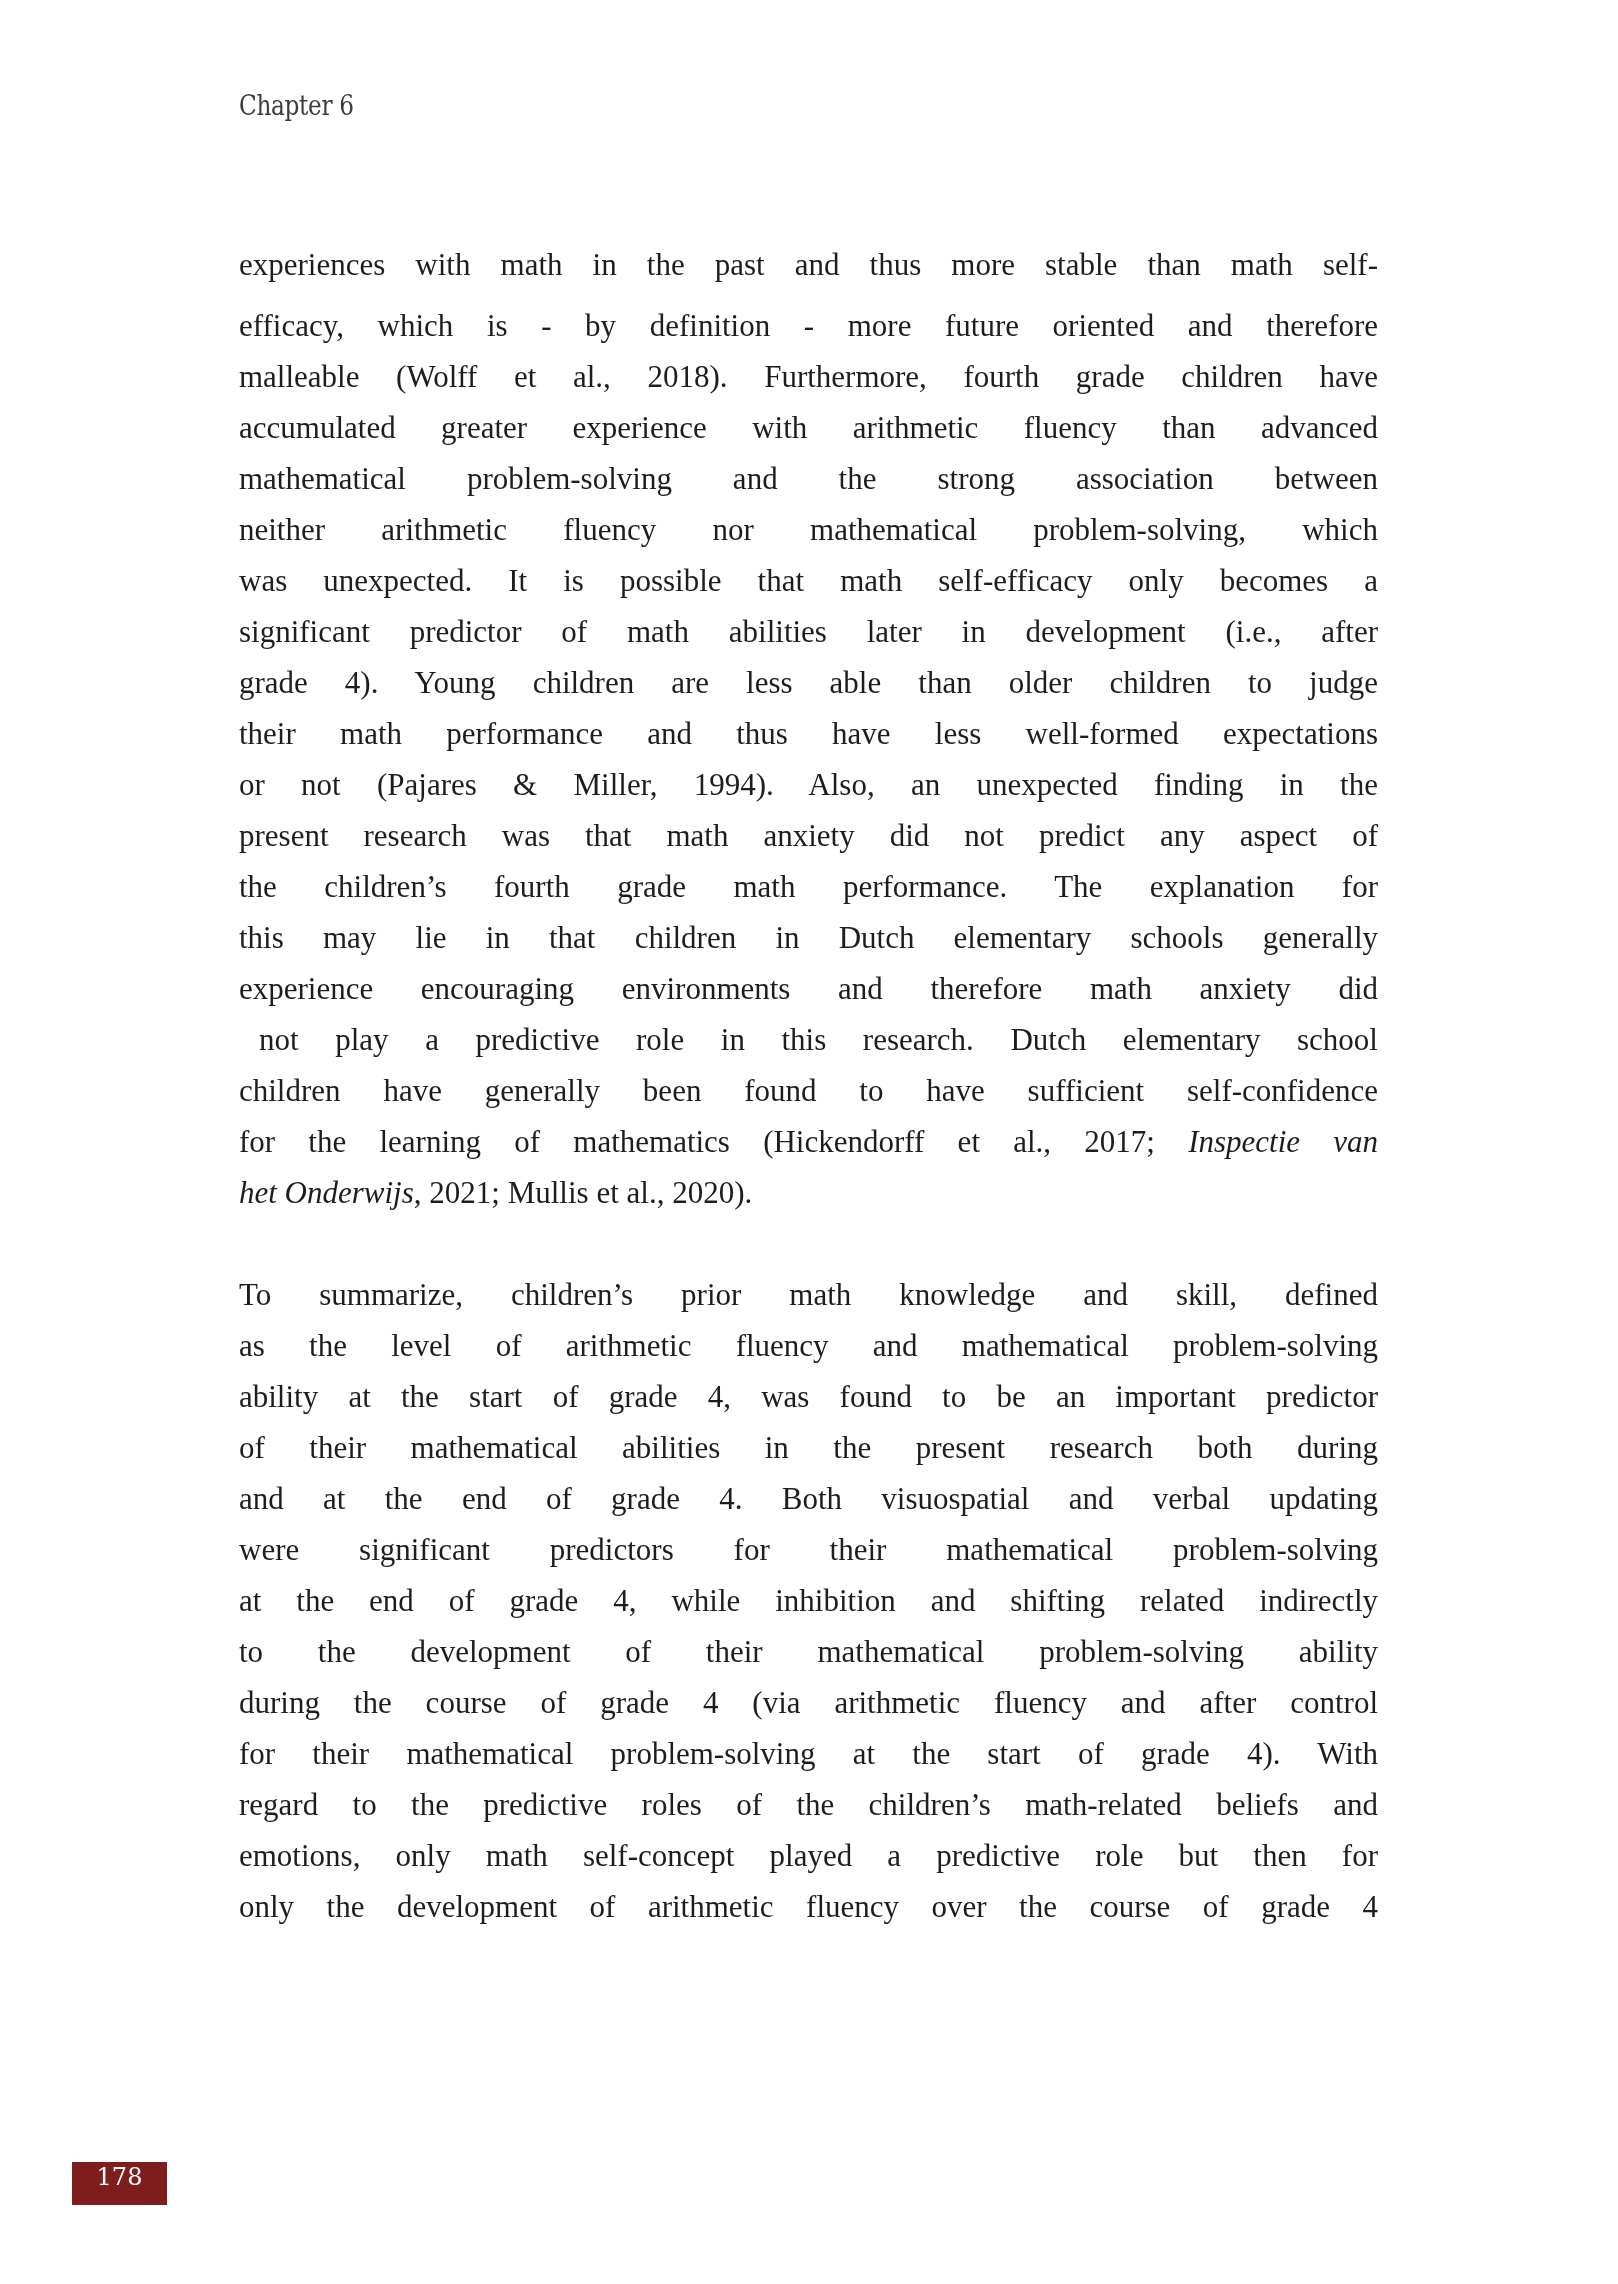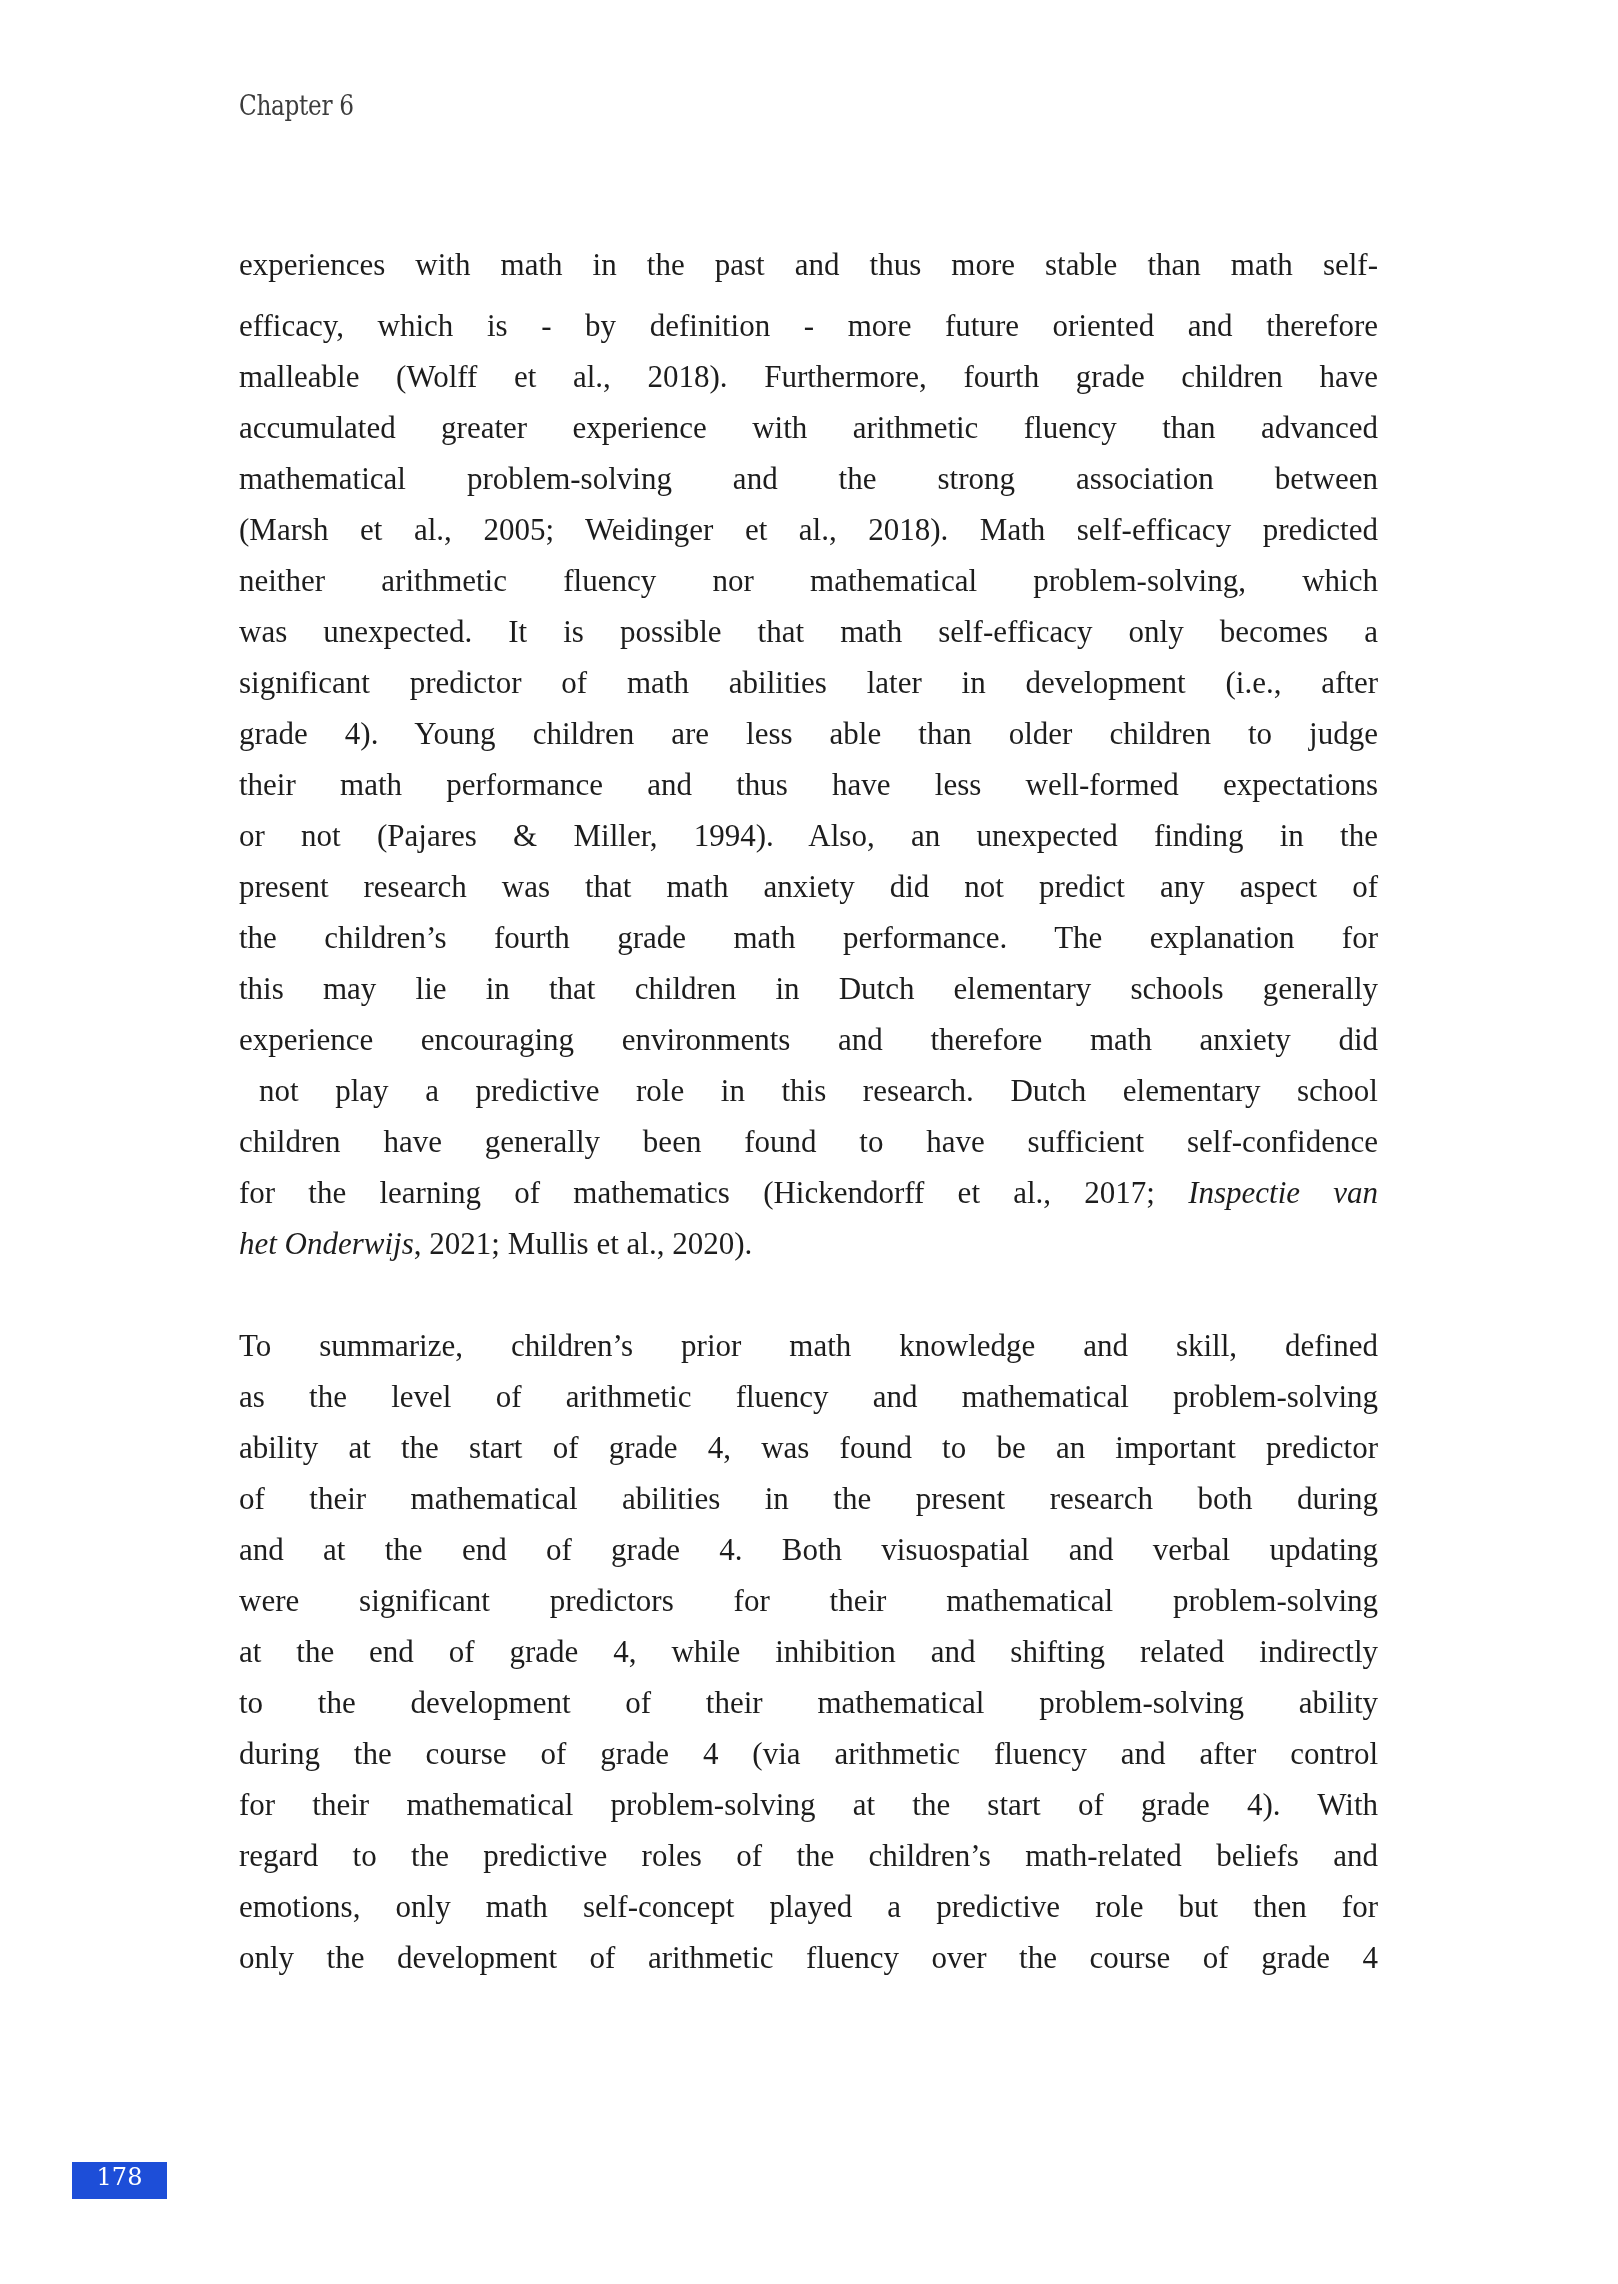--- a/index.html
+++ b/index.html
@@ -16,39 +16,38 @@
     font-size: 31px; color: #1d1d1d; line-height: 51px;
   }
   .line {
     display: block; height: 51px; white-space: nowrap;
     text-align: justify; text-align-last: justify; overflow: visible;
   }
   .line.last { text-align: left; text-align-last: left; }
   .para-gap { height: 51px; }
   em { font-style: italic; }
   .page-badge {
-    position: absolute; left: 72px; top: 2162px; width: 95px; height: 37px;
-    background: #1d4ed8; color: #ffffff;
+    position: absolute; left: 72px; top: 2162px; width: 95px; height: 43px;
+    background: #7f1d1d; color: #ffffff;
     font-family: "DejaVu Serif", "Liberation Serif", serif;
     font-size: 24px; line-height: 30px; text-align: center;
   }
 </style>
 </head>
 <body>
 
 <div class="running-head">Chapter 6</div>
 
 <div class="body-text">
   <div>
     <span class="line" style="white-space: normal;">experiences with math in the past and thus more stable than math self-</span>
     <span class="line" style="white-space: normal; margin-top: 10px;">efficacy, which is - by definition - more future oriented and therefore</span>
     <span class="line" style="white-space: normal;">malleable (Wolff et al., 2018). Furthermore, fourth grade children have</span>
     <span class="line" style="white-space: normal;">accumulated greater experience with arithmetic fluency than advanced</span>
     <span class="line" style="white-space: normal;">mathematical problem-solving and the strong association between</span>
-    <span class="line" style="white-space: normal;">(Marsh et al., 2005; Weidinger et al., 2018). Math self-efficacy predicted</span>
     <span class="line" style="white-space: normal;">neither arithmetic fluency nor mathematical problem-solving, which</span>
     <span class="line" style="white-space: normal;">was unexpected. It is possible that math self-efficacy only becomes a</span>
     <span class="line" style="white-space: normal;">significant predictor of math abilities later in development (i.e., after</span>
     <span class="line" style="white-space: normal;">grade 4). Young children are less able than older children to judge</span>
     <span class="line" style="white-space: normal;">their math performance and thus have less well-formed expectations</span>
     <span class="line" style="white-space: normal;">or not (Pajares &amp; Miller, 1994). Also, an unexpected finding in the</span>
     <span class="line" style="white-space: normal;">present research was that math anxiety did not predict any aspect of</span>
     <span class="line" style="white-space: normal;">the children’s fourth grade math performance. The explanation for</span>
     <span class="line" style="white-space: normal;">this may lie in that children in Dutch elementary schools generally</span>
     <span class="line" style="white-space: normal;">experience encouraging environments and therefore math anxiety did</span>

